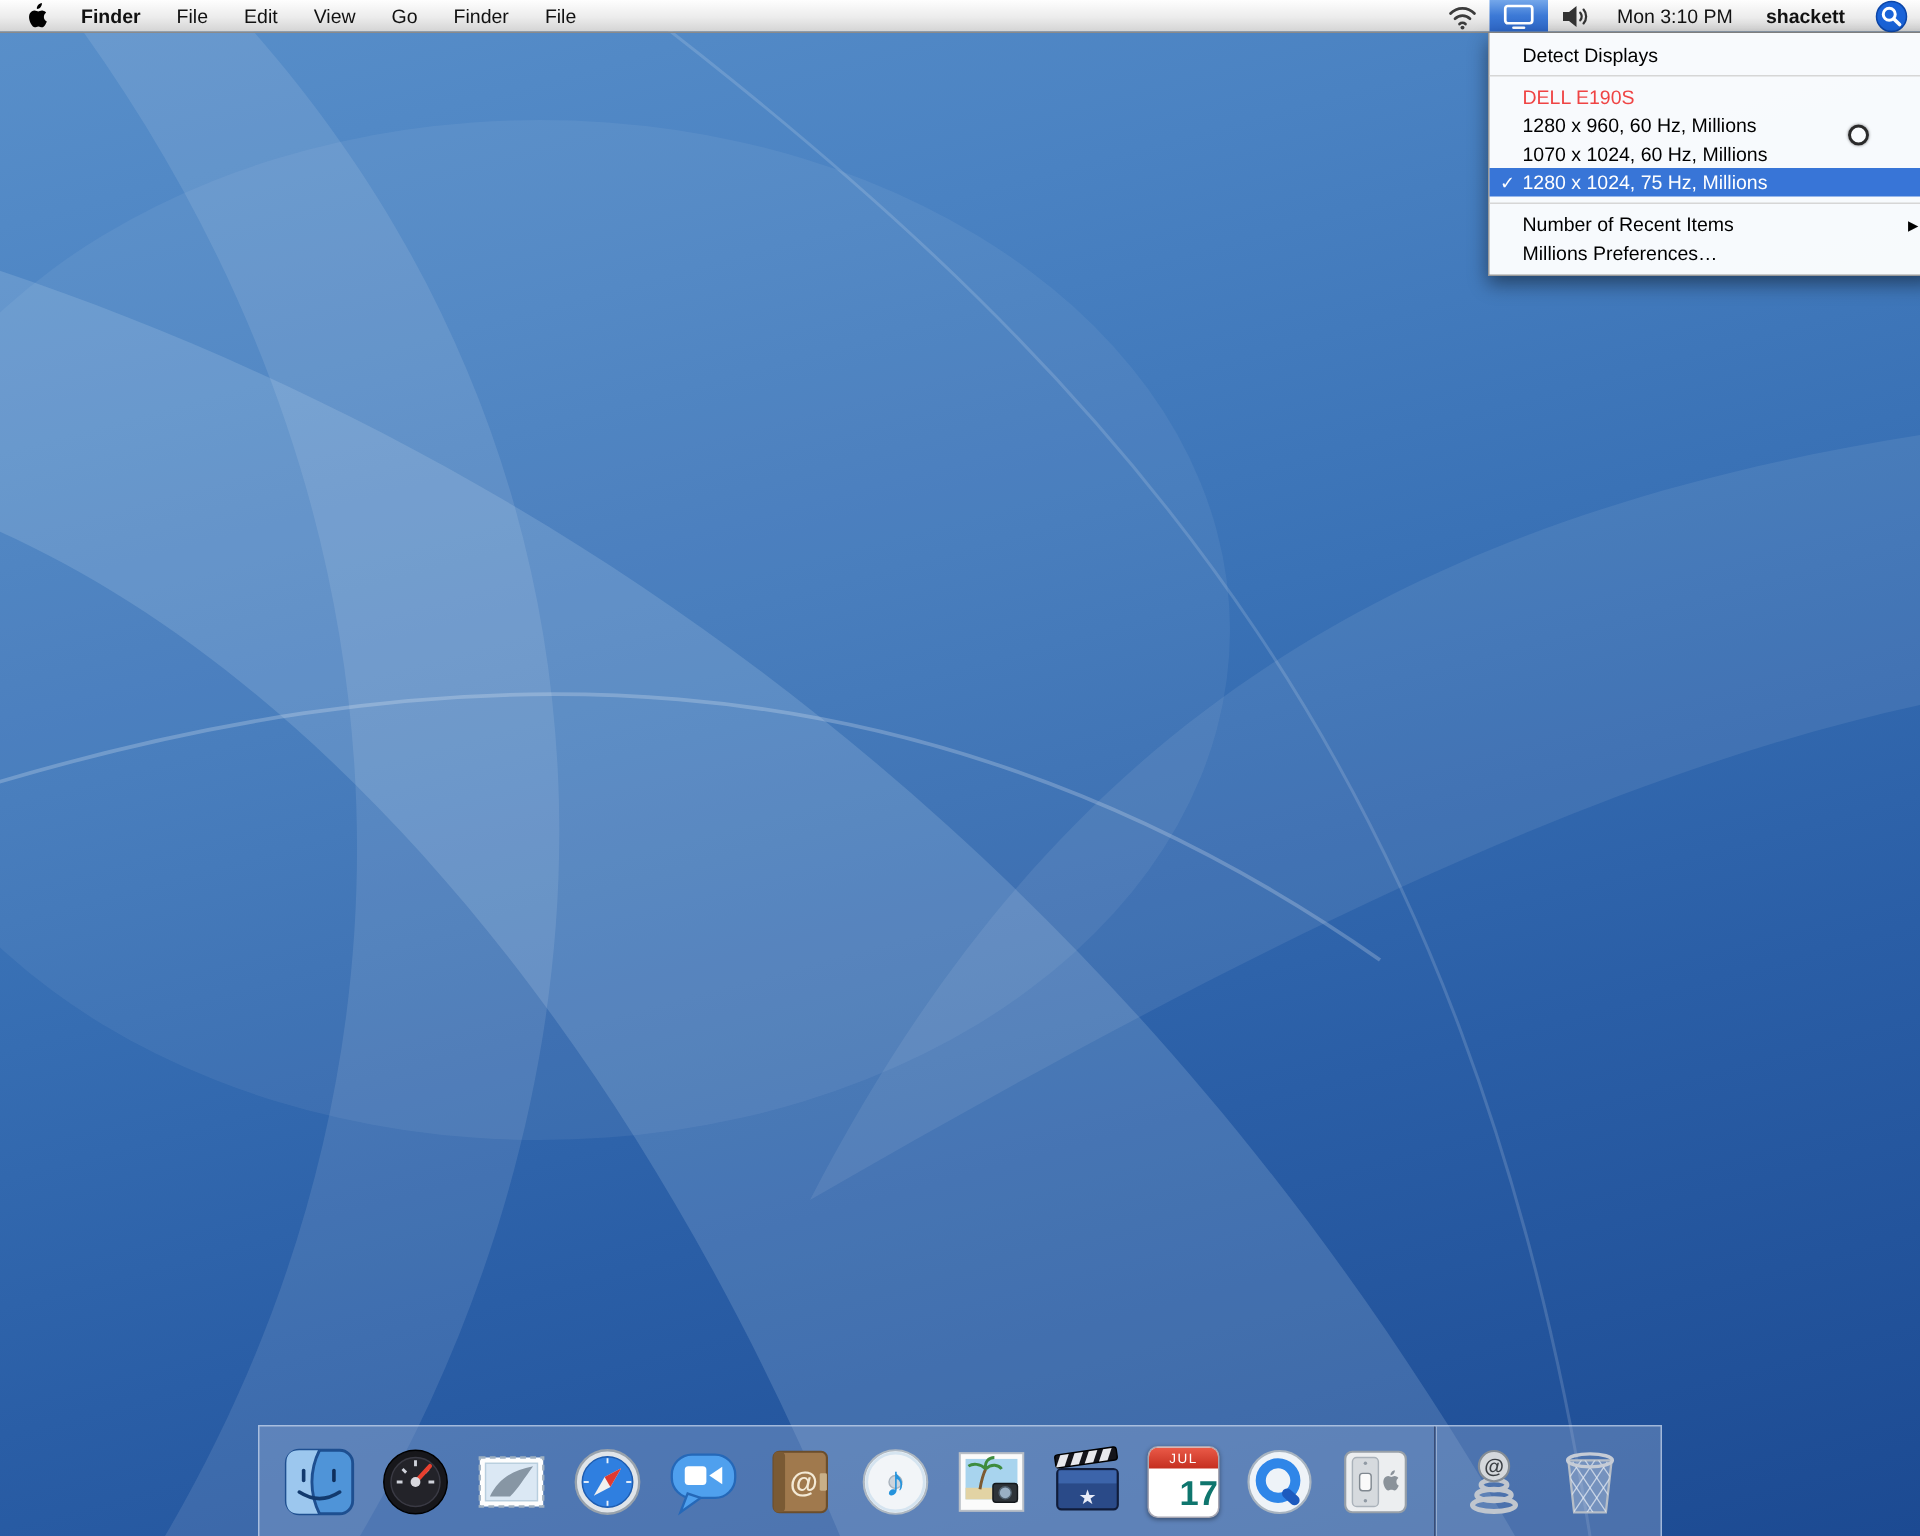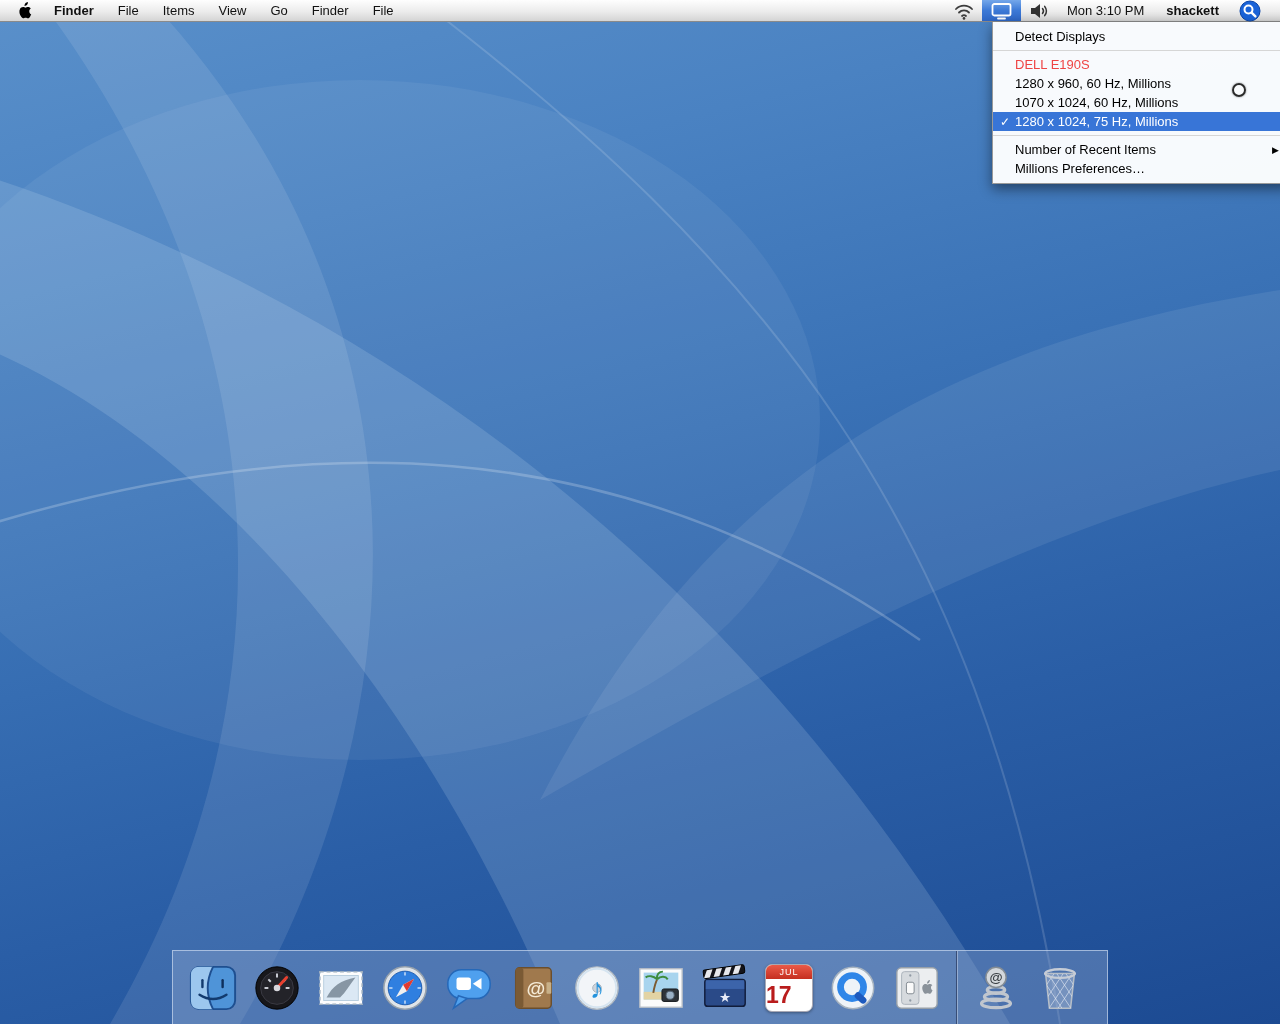--- a/index.html
+++ b/index.html
@@ -13,21 +13,21 @@
   
   .menubar { position:absolute; top:0; left:0; right:0; height:22px;
     background:linear-gradient(#fefefe,#ececec 55%,#d4d4d4);
     border-bottom:1px solid #8a8a8a;
     display:flex; justify-content:space-between; align-items:stretch;
     font-size:13px; color:#111; z-index:50; }
   .mb-left { display:flex; align-items:center; padding-left:8px; }
   .mb-item { padding:0 12px; display:flex; align-items:center; cursor:default; white-space:nowrap; }
   .mb-apple { padding:0 10px; display:flex; align-items:center; }
   .appname { font-weight:bold; }
-  .mb-right { display:flex; align-items:stretch; padding-right:11px; }
+  .mb-right { display:flex; align-items:stretch; padding-right:0; }
   .mb-status { padding:0 8px; display:flex; align-items:center; }
   .mb-status.active { background:linear-gradient(#74a7ea,#3c79d6 50%,#2d66c6); }
   .clock { padding:0 10px; }
   .user { font-weight:bold; padding:0 12px; }
 
   
   .menu-dropdown { position:absolute; top:22px; left:992px; width:298px;
     background:rgba(255,255,255,0.96); border:1px solid #9a9a9a; border-top:none;
     box-shadow:0 5px 12px rgba(0,0,0,0.45); padding:5px 0; z-index:60;
     font-size:13px; color:#000; }
@@ -52,22 +52,22 @@
     justify-content:center; margin:0 2px; cursor:default; }
   .dock-sep { width:1px; align-self:stretch; background:rgba(25,35,65,0.55);
     box-shadow:1px 0 0 rgba(255,255,255,0.35); margin:0 7px; }
 
   .ical { width:48px; height:48px; background:#fff; border-radius:7px;
     border:1px solid #a8a8b4; overflow:hidden; display:flex; flex-direction:column;
     box-shadow:0 1px 3px rgba(0,0,0,0.35); }
   .ical-top { height:14px; background:linear-gradient(#ea5a48,#c52f20);
     color:#fff; font-size:9px; font-weight:normal; text-align:center;
     line-height:14px; letter-spacing:1px; }
-  .ical-day { flex:1; font-size:23px; font-weight:bold; color:#b91c1c;
-    text-align:left; line-height:32px; }
+  .ical-day { flex:1; font-size:23px; font-weight:bold; color:#0f766e;
+    text-align:right; line-height:32px; }
 
   svg text { font-family:"Liberation Sans", sans-serif; }
 </style>
 </head>
 <body>
 
 <div class="desktop">
 
   <svg class="wallpaper-svg" viewBox="0 0 1280 1024" preserveAspectRatio="none">
     <ellipse cx="360" cy="420" rx="460" ry="340" fill="#ffffff" opacity="0.06"></ellipse>
@@ -80,21 +80,21 @@
 
   <div class="menubar">
     <div class="mb-left">
       <div class="mb-apple">
         <svg width="14" height="17" viewBox="0 0 16 20">
           <path fill="#000" d="M10.4 3.3c.7-.8 1.2-2 1-3.3-1 .1-2.2.7-2.9 1.6-.6.7-1.2 1.9-1 3 1.1.1 2.2-.5 2.9-1.3zM13 10.8c0-2.1 1.7-3.1 1.8-3.2-1-1.4-2.5-1.6-3-1.7-1.3-.1-2.6.8-3.2.8-.7 0-1.7-.8-2.9-.8-1.5 0-2.8.9-3.6 2.2-1.5 2.7-.4 6.6 1.1 8.8.7 1.1 1.6 2.2 2.7 2.2 1.1 0 1.5-.7 2.8-.7 1.3 0 1.7.7 2.8.7 1.2 0 1.9-1.1 2.6-2.1.8-1.2 1.2-2.4 1.2-2.5-.1-.1-2.3-.9-2.3-3.7z"></path>
         </svg>
       </div>
       <div class="mb-item appname">Finder</div>
       <div class="mb-item">File</div>
-      <div class="mb-item">Items</div>
+      <div class="mb-item">Edit</div>
       <div class="mb-item">View</div>
       <div class="mb-item">Go</div>
       <div class="mb-item">Finder</div>
       <div class="mb-item">File</div>
     </div>
     <div class="mb-right">
       <div class="mb-status">
         <svg width="20" height="18" viewBox="0 0 20 18">
           <g fill="none" stroke="#3c3c3c" stroke-width="1.8" stroke-linecap="round">
             <path d="M2 7a11 11 0 0 1 16 0"></path>

